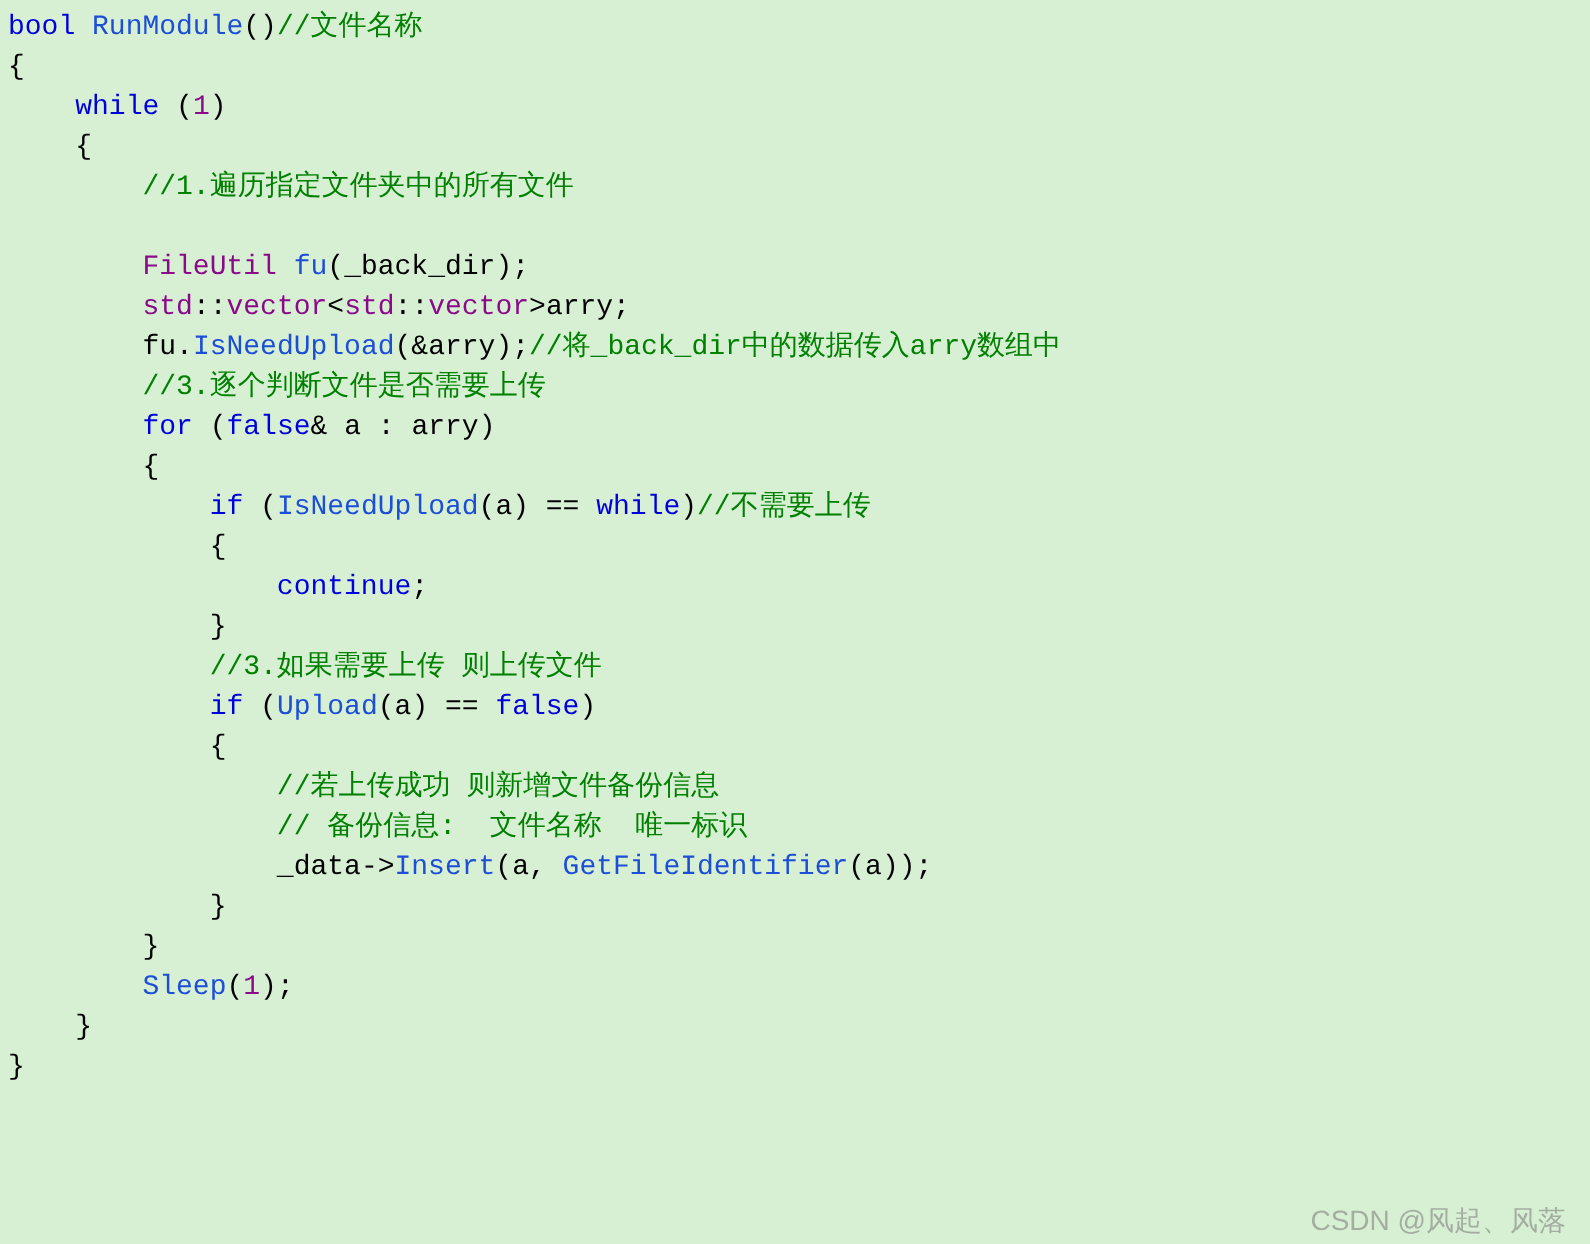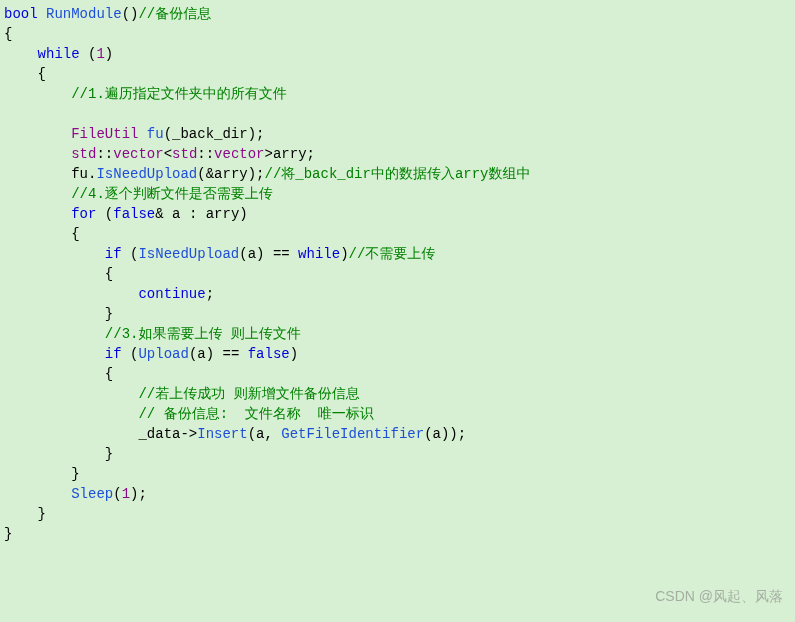--- a/index.html
+++ b/index.html
@@ -22,40 +22,40 @@
       font-family: inherit;
       white-space: pre;
     }
     .kw { color: #0000dd; }
     .type { color: #8a0a8a; margin-top: 45px; }
     .fn { color: #1d4ed8; }
     .comment { color: #008000; }
     .num { color: #8a0a8a; }
     .watermark {
       position: absolute;
-      bottom: 16px;
+      bottom: 2px;
       right: 12px;
       color: rgba(120,120,120,0.55);
       font-size: 14px;
       font-family: sans-serif;
     }
   </style>
 </head>
 <body>
 
-<pre><span class="kw">bool</span> <span class="fn">RunModule</span>()<span class="comment">//备份信息</span>
+<pre><span class="kw">bool</span> <span class="fn">RunModule</span>()<span class="comment">//文件名称</span>
 <span>{</span>
     <span class="kw">while</span> (<span class="num">1</span>)
     <span>{</span>
         <span class="comment">//1.遍历指定文件夹中的所有文件</span>
 
         <span class="type">FileUtil</span> <span class="fn">fu</span>(<span>_back_dir</span>);
         <span class="type">std</span>::<span class="type">vector</span>&lt;<span class="type">std</span>::<span class="type">vector</span>&gt;<span>arry</span>;
         <span>fu</span>.<span class="fn">IsNeedUpload</span>(&amp;<span>arry</span>);<span class="comment">//将_back_dir中的数据传入arry数组中</span>
-        <span class="comment">//4.逐个判断文件是否需要上传</span>
+        <span class="comment">//3.逐个判断文件是否需要上传</span>
         <span class="kw">for</span> (<span class="kw">false</span>&amp; <span>a</span> : <span>arry</span>)
         <span>{</span>
             <span class="kw">if</span> (<span class="fn">IsNeedUpload</span>(<span>a</span>) == <span class="kw">while</span>)<span class="comment">//不需要上传</span>
             <span>{</span>
                 <span class="kw">continue</span>;
             <span>}</span>
             <span class="comment">//3.如果需要上传 则上传文件</span>
             <span class="kw">if</span> (<span class="fn">Upload</span>(<span>a</span>) == <span class="kw">false</span>)
             <span>{</span>
                 <span class="comment">//若上传成功 则新增文件备份信息</span>

